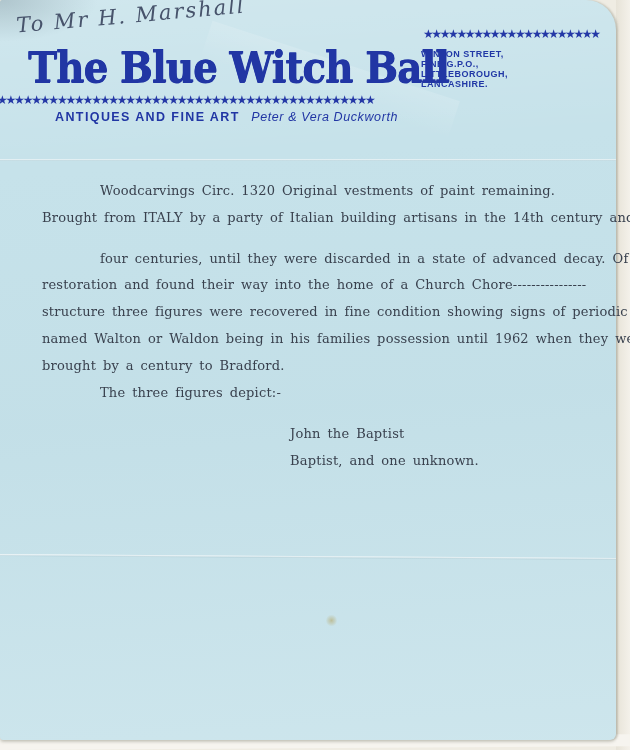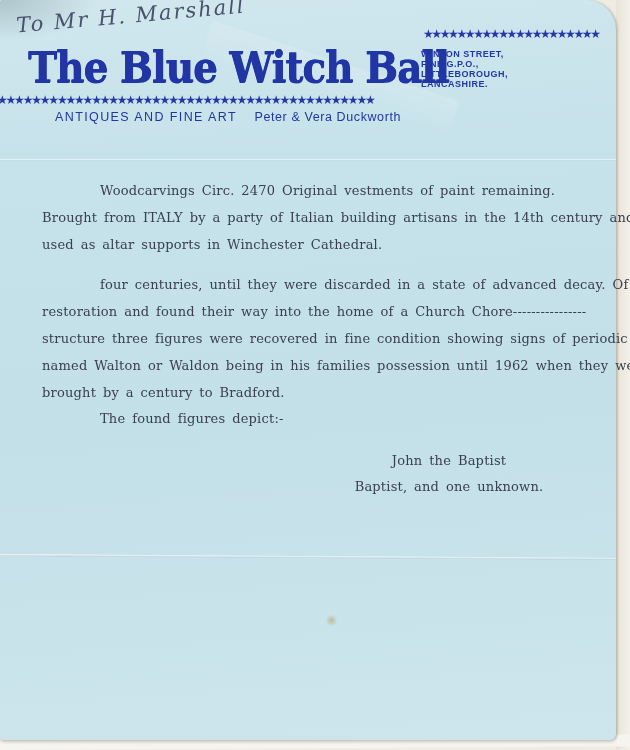--- a/index.html
+++ b/index.html
@@ -46,34 +46,34 @@
   }
   .address-block{
     position:absolute;left:421px;top:49px;
     font-family:"Liberation Sans", sans-serif;font-weight:bold;
     font-size:9px;line-height:10px;letter-spacing:.5px;color:#2138a6;
   }
   .tagline{
     position:absolute;left:55px;top:110px;white-space:nowrap;
     font-family:"Liberation Sans", sans-serif;font-size:12.5px;color:#2136a4;
   }
-  .tagline .biz{font-weight:normal;letter-spacing:1.4px;}
-  .tagline .names{font-weight:normal;letter-spacing:.6px;margin-left:14px;}
+  .tagline .biz{font-weight:bold;letter-spacing:1.4px;}
+  .tagline .names{font-weight:normal;letter-spacing:.6px;margin-left:8px;font-style:italic;}
   
   .letter-body{
     position:absolute;left:42px;top:178px;width:566px;
     font-family:"DejaVu Serif", serif;font-size:13px;line-height:26.8px;
     color:#39414e;letter-spacing:.2px;word-spacing:2.5px;
   }
   .para div{white-space:nowrap;height:26.8px;}
   .para div:first-child{text-indent:58px;}
   .para.p1{margin-bottom:14px;}
   .depict{white-space:nowrap;text-indent:58px;height:26.8px;}
   .figures-list{margin:15px 0 0 248px;}
-  .figures-list div{white-space:nowrap;height:26.2px;text-align:center;}
+  .figures-list div{white-space:nowrap;height:26.2px;}
 </style>
 </head>
 <body>
 
 <div class="edge-strip-right"></div>
 <div class="edge-strip-bottom"></div>
 
 <div class="paper">
   <div class="fold-crease c1"></div>
   <div class="fold-crease c2"></div>
@@ -95,30 +95,29 @@
 
   <div class="star-row left">★★★★★★★★★★★★★★★★★★★★★★★★★★★★★★★★★★★★★★★★★★★★</div>
 
   <div class="tagline">
     <span class="biz">ANTIQUES AND FINE ART</span>
     <span class="names">Peter &amp; Vera Duckworth</span>
   </div>
 
   <div class="letter-body">
     <div class="para p1">
-        <div>Woodcarvings Circ. 2470 Original vestments of paint remaining.</div>
+        <div>Woodcarvings Circ. 1320 Original vestments of paint remaining.</div>
         <div>Brought from ITALY by a party of Italian building artisans in the 14th century and</div>
-        <div>used as altar supports in Winchester Cathedral.</div>
       </div>
     <div class="para p2">
         <div>four centuries, until they were discarded in a state of advanced decay.  Of the whole</div>
         <div>restoration and found their way into the home of a Church Chore----------------</div>
         <div>structure three figures were recovered in fine condition showing signs of periodic</div>
         <div>named Walton or Waldon being in his families possession until 1962 when they were</div>
         <div>brought by a century to Bradford.</div>
       </div>
-    <div class="depict">The found figures depict:-</div>
+    <div class="depict">The three figures depict:-</div>
     <div class="figures-list">
         <div>John the Baptist</div>
         <div>Baptist,  and one unknown.</div>
       </div>
   </div>
 </div>
 
 </body></html>

